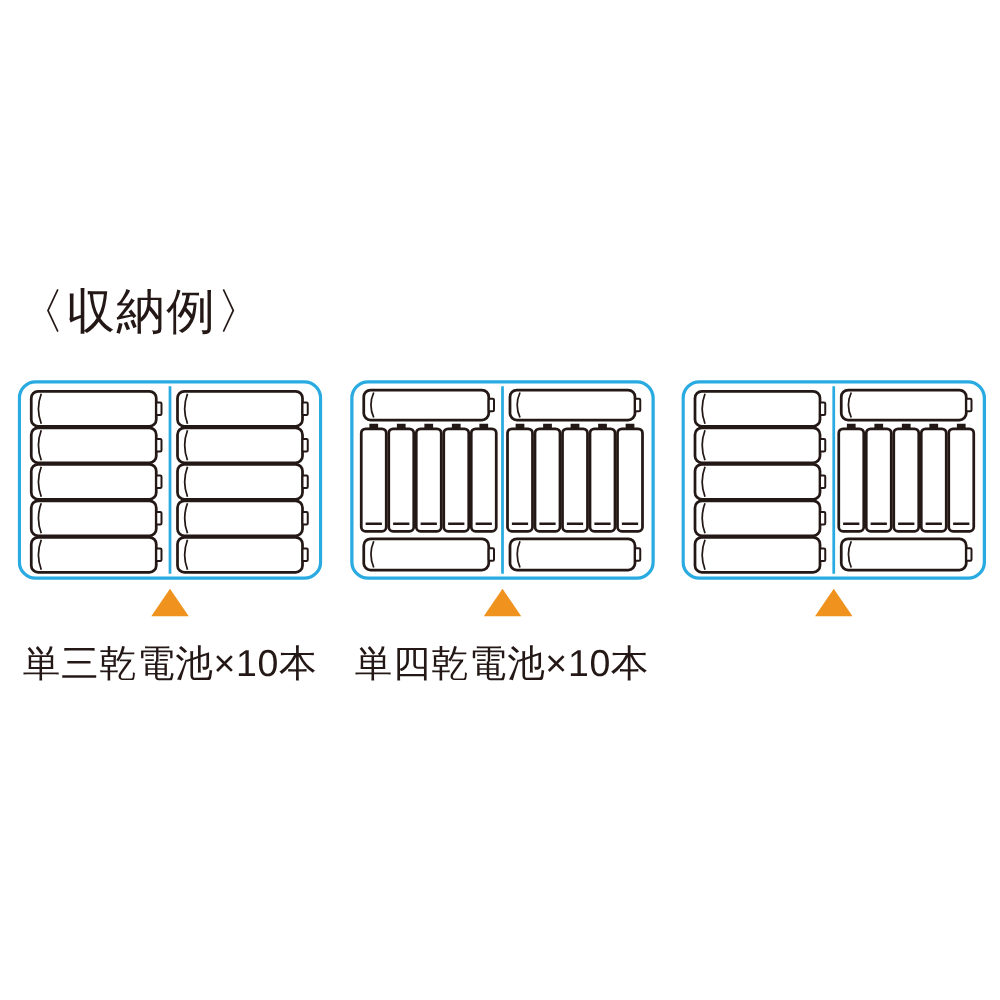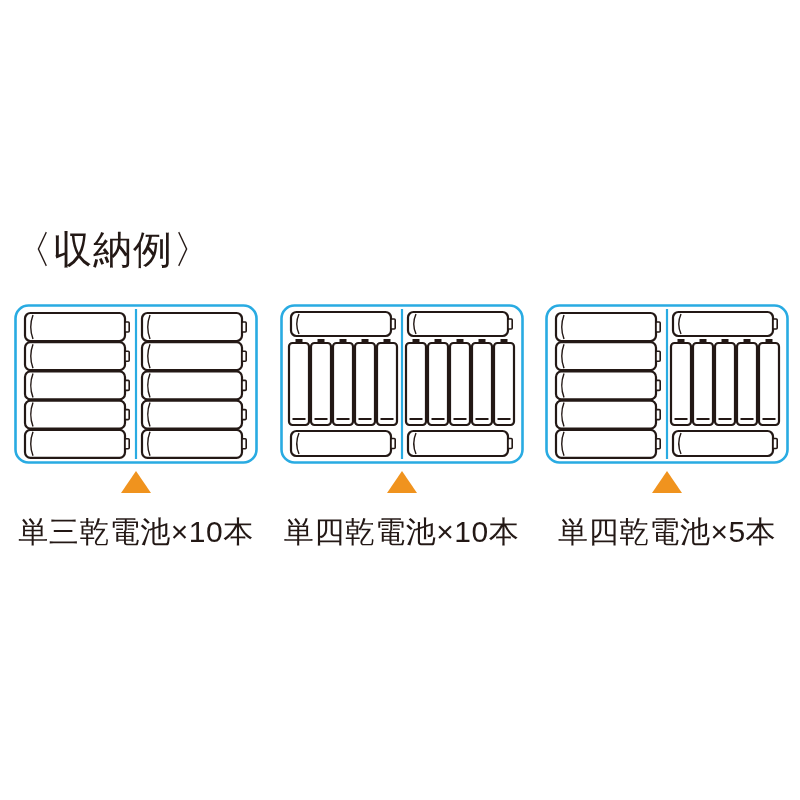--- a/index.html
+++ b/index.html
@@ -245,17 +245,16 @@
             <line x1="217.5" y1="115" x2="230.5" y2="115" stroke="#231815" stroke-width="2"></line>
           </g>
           <g>
             <rect x="128" y="127" width="100" height="25" rx="5.5" fill="#fff" stroke="#231815" stroke-width="2.2"></rect>
             <path d="M 136 129 Q 131.5 139.5 136 150" fill="none" stroke="#231815" stroke-width="1.4"></path>
             <rect x="228" y="134.5" width="4.2" height="10" rx="1" fill="#fff" stroke="#231815" stroke-width="1.6"></rect>
           </g>
         </svg>
         <div class="pointer"></div>
         <div class="caption">
-          <div class="caption-line">単四乾電池×5本</div>
         </div>
       </div>
     </div>
 </div>
 
 </body></html>

